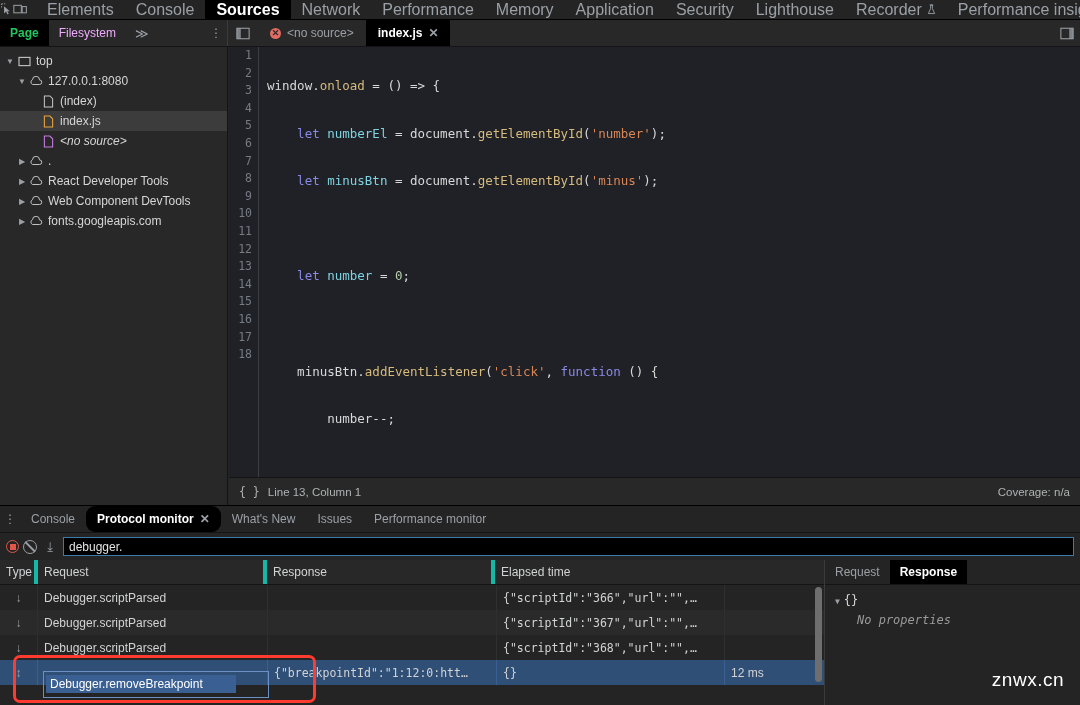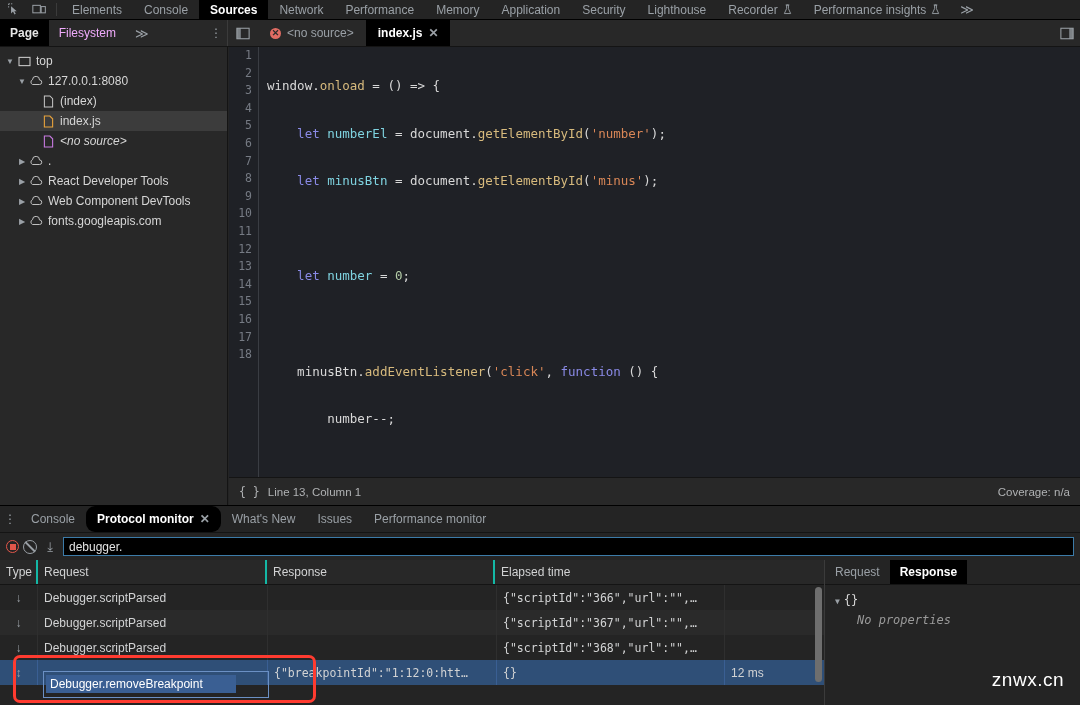--- a/index.html
+++ b/index.html
@@ -20,37 +20,37 @@
     display: flex; align-items: stretch;
     border-bottom: 1px solid #000;
   }
   .icbtn {
     width: 26px; display: flex; align-items: center; justify-content: center;
     color: #9aa0a6;
   }
   .vsep { width: 1px; background: #3b3b3b; margin: 3px 4px; }
   .mtab {
     padding: 0 11px; display: flex; align-items: center; gap: 5px;
-    color: #9aa0a6; font-size: 12px; white-space: nowrap;
+    color: #9aa0a6; font-size: 16px; white-space: nowrap;
   }
   .mtab.sel { background: #000; color: #fff; font-weight: bold; }
   .chev { color: #9aa0a6; font-size: 13px; padding: 0 9px;
           display: flex; align-items: center; }
 
   
   .subbar {
     position: absolute; left: 0; top: 20px; width: 1080px; height: 27px;
     background: #282828; display: flex; align-items: stretch;
     border-bottom: 1px solid #141414;
   }
   .navzone { width: 228px; display: flex; align-items: center;
              border-right: 1px solid #3b3b3b; }
   .ntab { padding: 0 10px; height: 100%; display: flex; align-items: center;
           color: #f0abfc; font-size: 12px; }
-  .ntab.sel { background: #000; color: #e5e5e5; font-weight: bold; align-items: center; }
+  .ntab.sel { background: #000; color: #22c55e; font-weight: bold; align-items: center; }
   .kebab { margin-left: auto; width: 22px; text-align: center; color: #9aa0a6;
            letter-spacing: 0; line-height: 27px; }
   .edzone { flex: 1; display: flex; align-items: stretch; position: relative; }
   .ftab { padding: 0 12px; display: flex; align-items: center; gap: 6px;
           color: #9aa0a6; font-size: 12px; }
   .ftab.sel { background: #000; color: #fff; font-weight: bold; }
   .dot-x { width: 11px; height: 11px; border-radius: 50%;
            background: #e06c63; color: #2b2b2b; font-size: 9px;
            display: flex; align-items: center; justify-content: center;
            font-weight: bold; }
@@ -138,21 +138,21 @@
   .filterbox {
     flex: 1; height: 19px; background: #000000; border: 1px solid #3c7ba8;
     color: #e3e3e3; font-size: 12px; padding: 0 5px; line-height: 17px;
   }
 
   
   .pmtable { position: absolute; left: 0; top: 54px; width: 824px; bottom: 0;
              overflow: hidden; }
   .thead { display: flex; height: 25px; background: #282828;
            border-bottom: 1px solid #141414; }
-  .th { border-right: 2px solid #14b8a6; font-size: 12px; color: #d2d3d4;
+  .th { border-right: 4px solid #14b8a6; font-size: 12px; color: #d2d3d4;
         display: flex; align-items: center; padding: 0 6px; }
   .trow2 { display: flex; height: 25px; align-items: center; }
   .trow2.alt { background: #2a2a2a; }
   .trow2.selrow { background: #2f4f77; }
   .td { border-right: 1px solid #2f2f2f; height: 25px; display: flex;
         align-items: center; padding: 0 6px; font-size: 12px;
         color: #d2d3d4; overflow: hidden; white-space: nowrap; }
   .mono { font-family: "DejaVu Sans Mono", monospace; font-size: 11.5px; }
   .arrow { color: #9aa0a6; font-size: 12px; justify-content: center; }
   .pmscroll { position: absolute; right: 2px; top: 27px; width: 7px;

